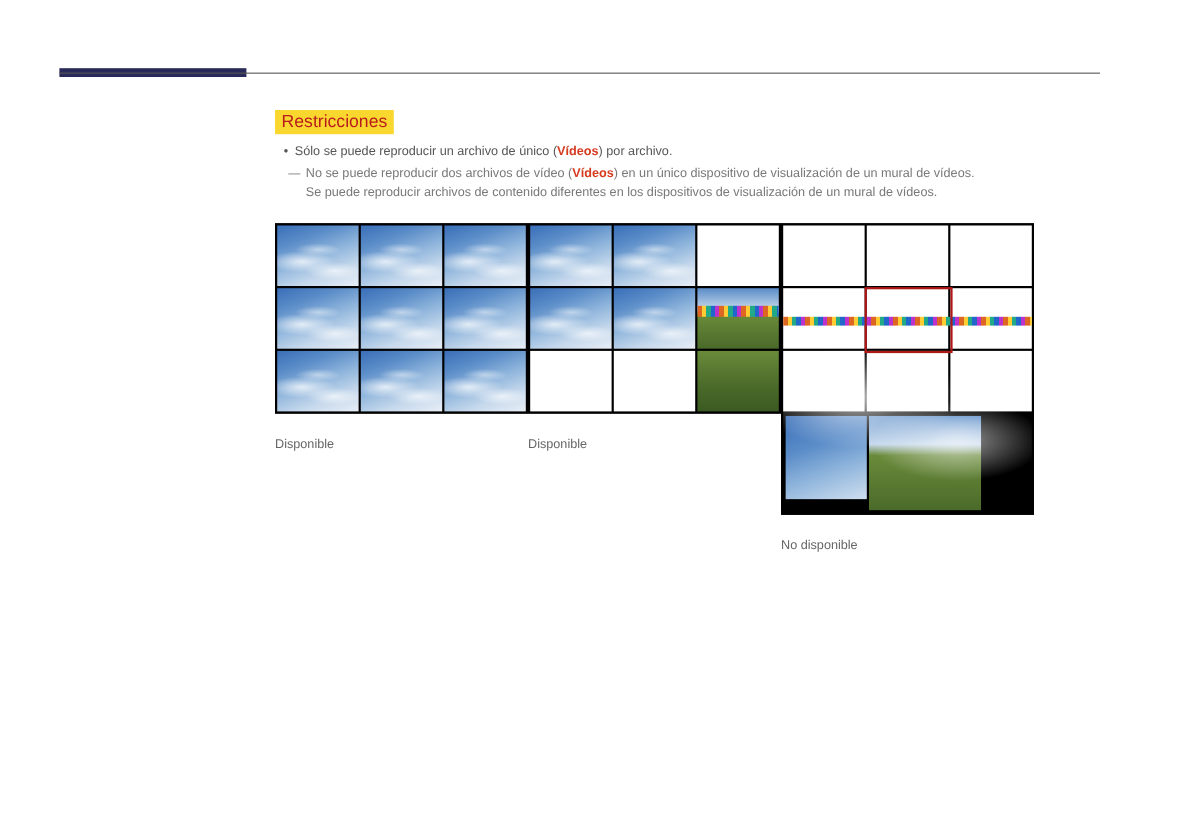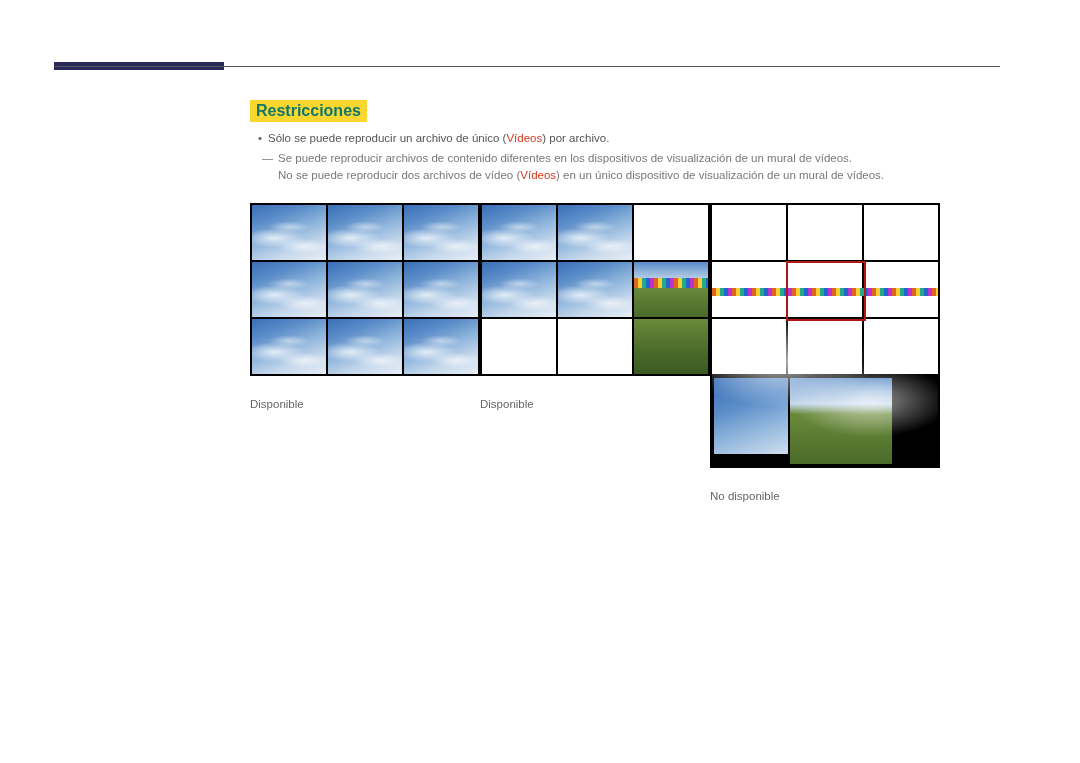--- a/index.html
+++ b/index.html
@@ -29,22 +29,22 @@
   }
   .content {
     position: absolute;
     top: 100px;
     left: 250px;
     right: 80px;
   }
   .section-title {
     display: inline-block;
     background: #f9d72e;
-    color: #0f766e;
-    font-weight: bold;
+    color: #b91c1c;
+    font-weight: normal;
     font-size: 16px;
     padding: 2px 6px;
     margin-bottom: 10px;
     text-align: center;
   }
   .bullet-row {
     display: flex;
     align-items: flex-start;
     font-size: 11.5px;
     color: #555;
@@ -63,21 +63,21 @@
     line-height: 1.5;
   }
   .sub-note::before {
     content: "―";
     position: absolute;
     left: -16px;
     top: 0;
     font-size: 11px;
     color: #787878;
   }
-  .highlight { color: #d63a1f; font-weight: normal; }
+  .highlight { color: #d63a1f; font-weight: bold; }
   .diagrams {
     display: flex;
     margin-top: 18px;
   }
   .diag-col { display: flex; flex-direction: column; }
   .grid3x3 {
     display: grid;
     grid-template-columns: repeat(3, 74px);
     grid-template-rows: repeat(3, 55px);
     border: 2px solid #000;
@@ -170,24 +170,24 @@
   <div class="section-title">Restricciones</div>
 
   <div class="bullet-row">
     <span class="dot">•</span>
     <span>
       <span>Sólo se puede reproducir un archivo de único (</span><span class="highlight">Vídeos</span><span>) por archivo.</span>
     </span>
   </div>
 
   <div class="sub-note">
-    <div>Se puede reproducir archivos de contenido diferentes en los dispositivos de visualización de un mural de vídeos.</div>
     <div>
       <span>No se puede reproducir dos archivos de vídeo (</span><span class="highlight">Vídeos</span><span>) en un único dispositivo de visualización de un mural de vídeos.</span>
     </div>
+    <div>Se puede reproducir archivos de contenido diferentes en los dispositivos de visualización de un mural de vídeos.</div>
   </div>
 
   <div class="diagrams">
 
     <div class="diag-col">
       <div class="grid3x3">
         <div class="cell sky"></div>
         <div class="cell sky"></div>
         <div class="cell sky"></div>
         <div class="cell sky"></div>

